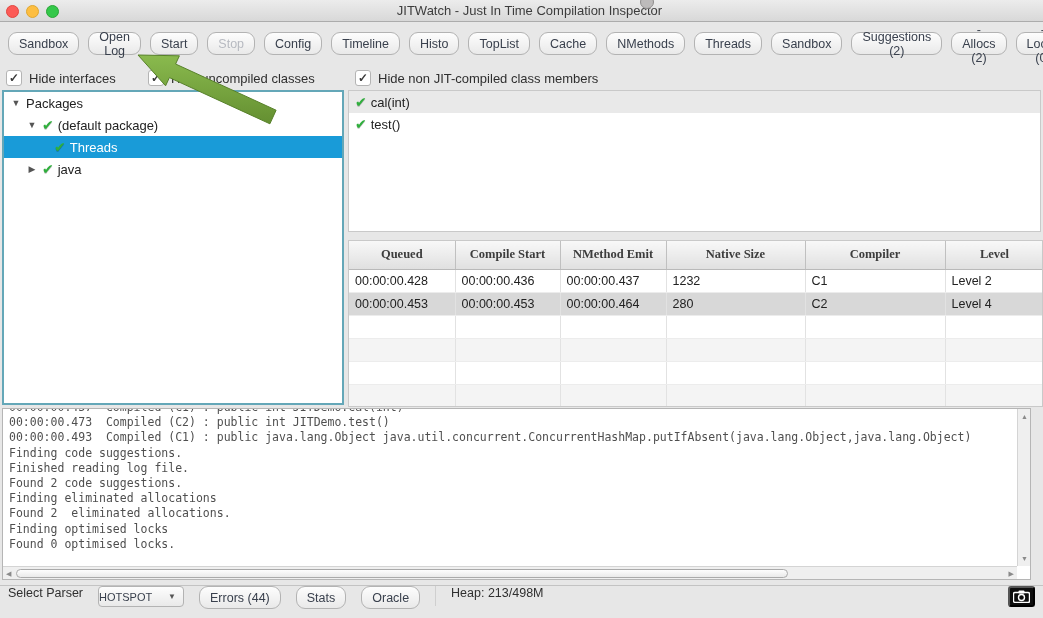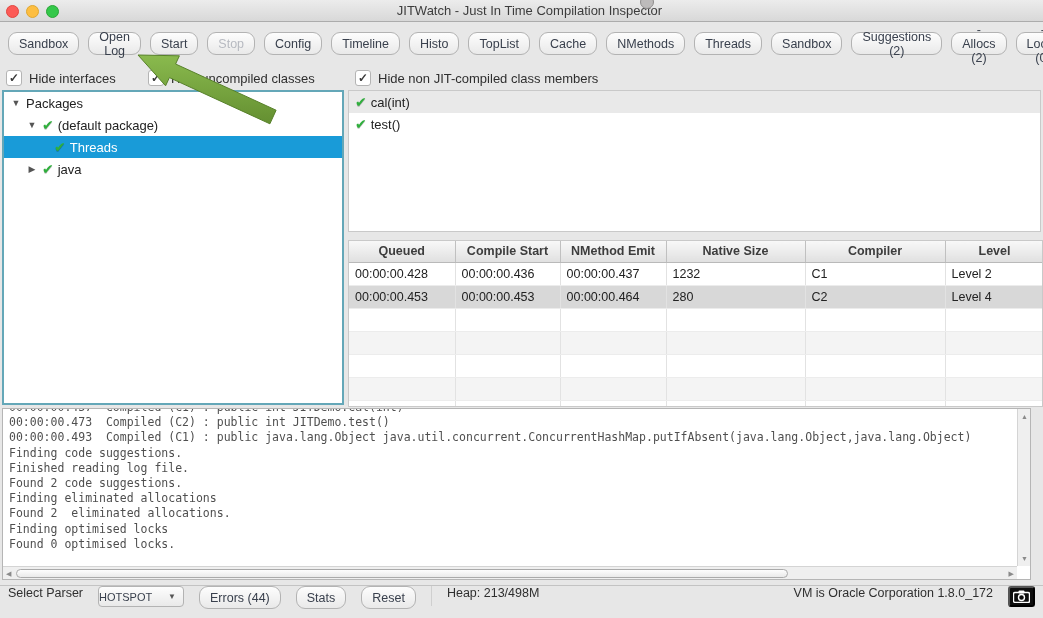--- a/index.html
+++ b/index.html
@@ -42,23 +42,23 @@
   .gcheck { color:#2faf3c; font-size:14px; margin:0 4px 0 4px; text-shadow:0 1px 0 rgba(0,0,0,.25); }
   .ind0 { margin-left:6px; } .ind1 { margin-left:22px; } .ind2 { margin-left:50px; }
   .memberpanel { position:absolute; left:348px; top:90px; width:693px; height:142px;
     background:#fff; border:1px solid #c9c9c9; }
   .mrow { height:22px; display:flex; align-items:center; font-size:13px; color:#222; }
   .mrow.alt { background:#e9e9e9; }
   
   .comp { position:absolute; left:348px; top:240px; width:695px; height:167px;
     overflow:hidden; background:#fff; border:1px solid #c9c9c9; }
   table { border-collapse:collapse; table-layout:fixed; width:695px; font-size:12.5px; }
-  th { height:21px; font-weight:bold; color:#3d3d3d; 
+  th { height:28px; font-weight:bold; color:#3d3d3d; 
     background:linear-gradient(#f8f8f8,#e0e0e0);
-    border-right:1px solid #c0c0c0; border-bottom:1px solid #b9b9b9; }
+    border-right:1px solid #c0c0c0; border-bottom:1px solid #b9b9b9;font-family:Liberation Serif, serif; }
   td { height:23px; padding:0 6px; color:#222; border-right:1px solid #e2e2e2;
     border-bottom:1px solid #ececec; overflow:hidden; white-space:nowrap; }
   tr.selrow td { background:#d8d8d8; }
   tr.er-odd td { background:#f4f4f4; }
   
   .logpanel { position:absolute; left:2px; top:408px; width:1029px; height:172px;
     background:#fff; border:1px solid #b5b5b5; overflow:hidden; }
   .logclip { position:absolute; left:6px; top:0; right:14px; bottom:14px; overflow:hidden; }
   .loginner { margin-top:-9px; }
   .logline { height:15.2px; line-height:15.2px; white-space:pre;
@@ -269,25 +269,24 @@
 </div>
 
 <div class="statusbar">
   <span class="sblabel">Select Parser</span>
   <div class="combo">
     <span>HOTSPOT</span>
     <span class="carrow">▼</span>
   </div>
   <button class="btn">Errors (44)</button>
   <button class="btn">Stats</button>
-  <button class="btn">Reset</button>
+  <button class="btn">Oracle</button>
   <span class="sep"></span>
   <span class="sblabel">Heap: 213/498M</span>
   <span class="spacer"></span>
-  <span class="vmtext">VM is Oracle Corporation 1.8.0_172</span>
   <button class="cambtn">
     <svg width="17" height="13" viewBox="0 0 17 13">
       <rect x="0.5" y="2.5" width="16" height="10" rx="1.5" fill="none" stroke="#fff" stroke-width="1.4"></rect>
       <rect x="5.5" y="0.5" width="6" height="3" rx="1" fill="#fff"></rect>
       <circle cx="8.5" cy="7.5" r="3" fill="none" stroke="#fff" stroke-width="1.4"></circle>
     </svg>
   </button>
 </div>
 
 <svg class="overlay" viewBox="0 0 1043 618">

